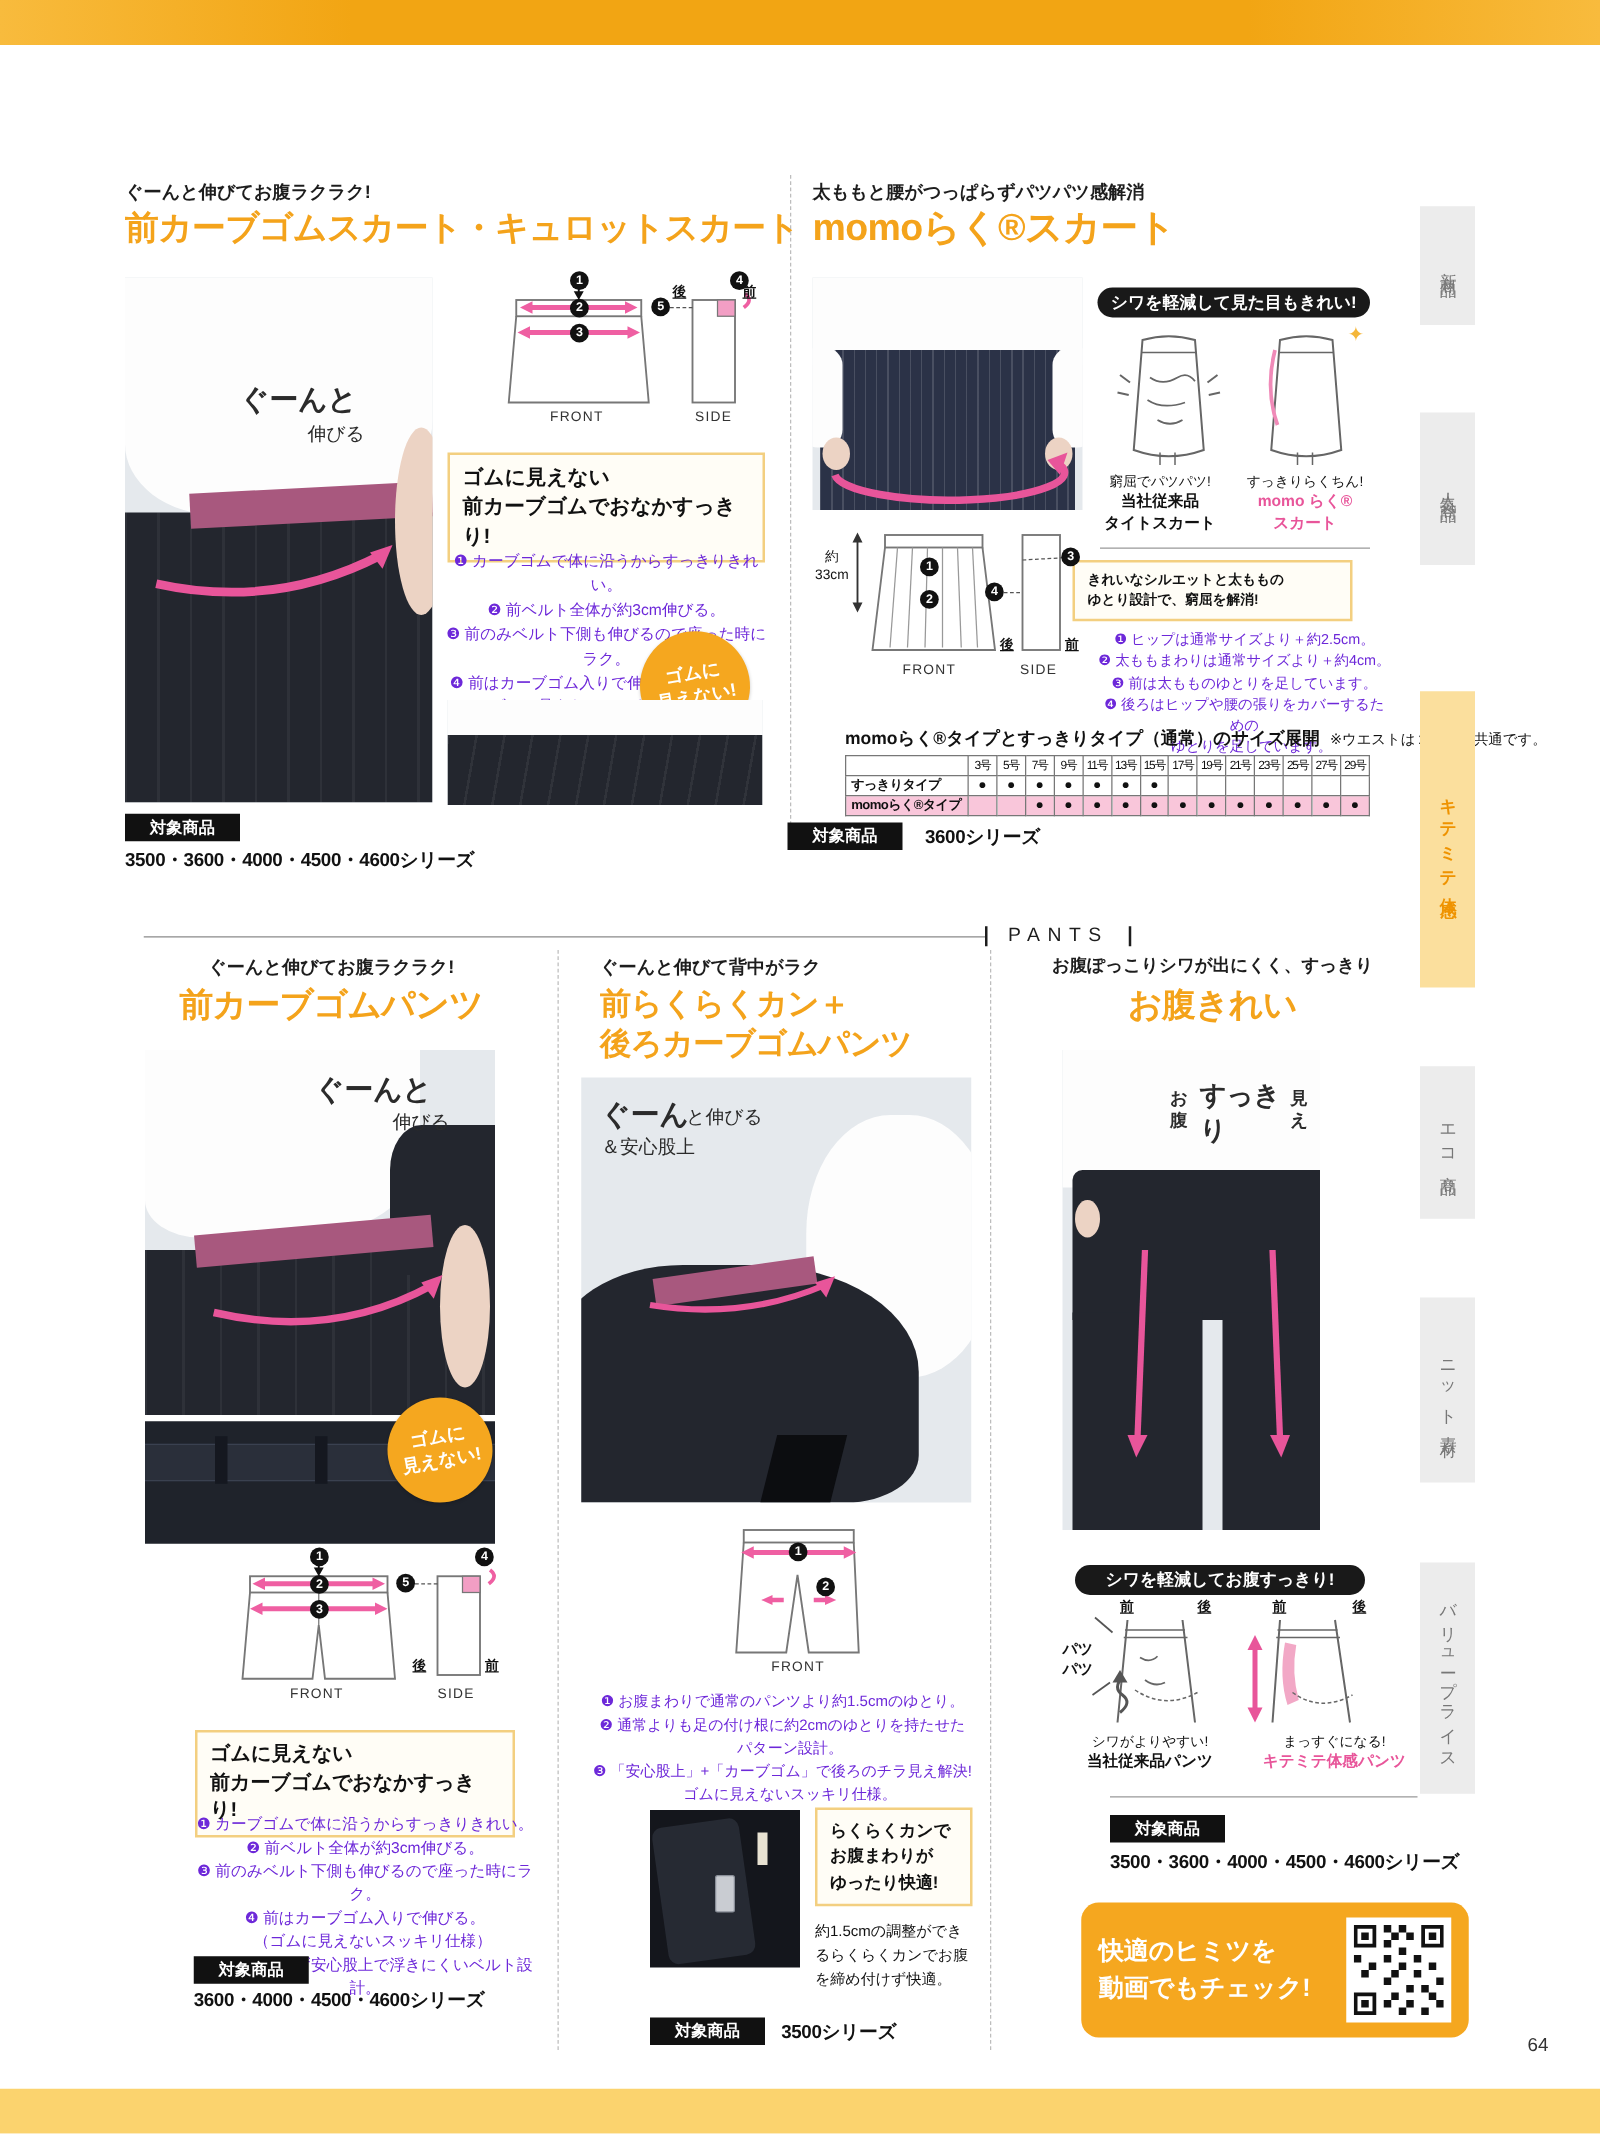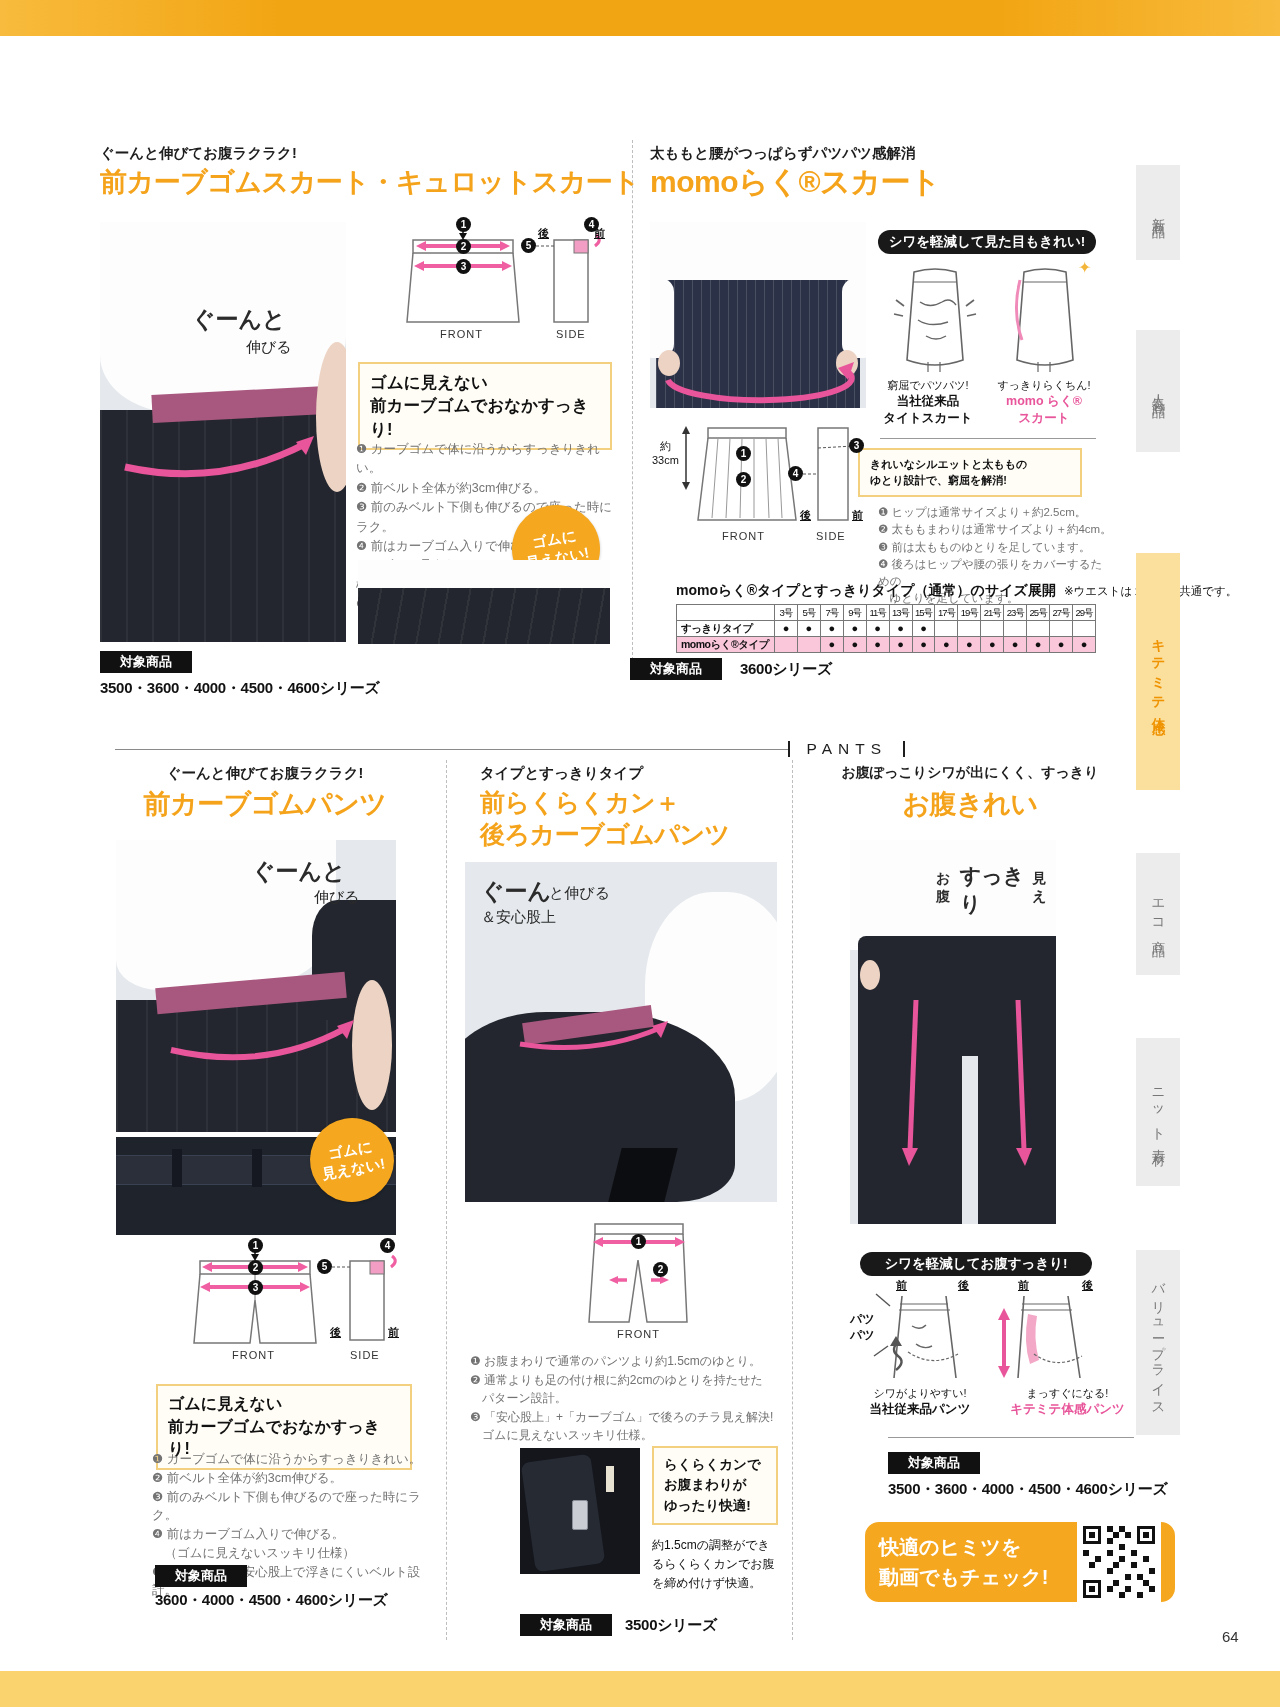--- a/index.html
+++ b/index.html
@@ -11,21 +11,21 @@
   .botband{left:0;top:1671px;width:1280px;height:36px;background:#fbd36e;}
   
   .rule{display:flex;align-items:center;color:#1d1d1d;}
   .rule .ln{flex:1;height:1px;background:#8a8a8a;}
   .rule .tick{width:2px;height:16px;background:#1d1d1d;}
   .rule .lbl{padding:0 16px;font-size:15.5px;letter-spacing:6px;font-weight:500;}
   
   .tagline{font-size:14.5px;font-weight:600;color:#1d1d1d;}
   .sec-title{font-weight:bold;color:#f4a31b;letter-spacing:-0.5px;}
   .ybox{border:2px solid #f3cf80;background:#fffdf6;font-weight:bold;color:#111;padding:7px 10px;white-space:pre-line;line-height:1.42;}
-  .feat{font-size:12.5px;line-height:1.55;color:#737373;white-space:pre-line;}
+  .feat{font-size:12.5px;line-height:1.55;color:#6d28d9;white-space:pre-line;text-align:center;}
   .pill{background:#191919;color:#fff;border-radius:14px;text-align:center;font-weight:bold;font-size:13.5px;line-height:24px;height:24px;}
   .tgt{background:#111;color:#fff;font-weight:bold;font-size:13px;text-align:center;line-height:22px;width:92px;height:22px;}
   .series{font-size:15px;color:#111;font-weight:600;letter-spacing:-0.3px;}
   .bubble{background:#f5a71f;border-radius:50%;color:#fff;font-weight:bold;text-align:center;white-space:pre-line;display:flex;align-items:center;justify-content:center;transform:rotate(-10deg);font-size:14.5px;line-height:1.3;box-shadow:0 1px 3px rgba(0,0,0,.2);}
   .hline{background:#999;height:1px;}
   .vdash{width:0;border-left:1px dashed #bdbdbd;}
   
   .photo{background:#e5e9ed;overflow:hidden;}
   .ph-big{font-size:23px;font-weight:bold;color:#2b2b2b;}
   .ph-sm{font-size:15px;font-weight:normal;color:#2b2b2b;}
@@ -374,21 +374,21 @@
     <div class="feat pre" style="line-height:1.5;">❷ 前ベルト全体が約3cm伸びる。</div>
     <div class="feat pre" style="line-height:1.5;">❸ 前のみベルト下側も伸びるので座った時にラク。</div>
     <div class="feat pre" style="line-height:1.5;">❹ 前はカーブゴム入りで伸びる。
 　（ゴムに見えないスッキリ仕様）</div>
     <div class="feat pre" style="line-height:1.5;">❺ 後ろは伸びず安心股上で浮きにくいベルト設計。</div>
   </div>
 
   <div class="abs tgt" style="left:155px;top:1565px;">対象商品</div>
   <div class="abs series" style="left:155px;top:1591px;text-align:right;">3600・4000・4500・4600シリーズ</div>
 
-  <div class="abs tagline" style="left:480px;top:764px;">タイプとすっきりタイプ</div>
+  <div class="abs tagline" style="left:480px;top:764px;">ぐーんと伸びて背中がラク</div>
   <div class="abs sec-title" style="left:480px;top:786px;font-size:25px;">前らくらくカン＋</div>
   <div class="abs sec-title" style="left:480px;top:818px;font-size:25px;">後ろカーブゴムパンツ</div>
 
   <div class="abs photo" style="left:465px;top:862px;width:312px;height:340px;">
     <div class="abs shirt" style="left:180px;top:30px;width:150px;height:210px;border-radius:45%;"></div>
     <div class="abs dark" style="left:-20px;top:150px;width:290px;height:190px;border-radius:35% 45% 20% 0;"></div>
     <div class="abs" style="left:150px;top:286px;width:56px;height:54px;background:#0c0d10;transform:skewX(-14deg);"></div>
     <div class="abs band" style="left:58px;top:152px;width:130px;height:22px;transform:rotate(-8deg);"></div>
     <svg class="abs" style="left:30px;top:150px;" width="200" height="50" viewBox="0 0 200 50">
       <path d="M25,32 Q100,44 165,16" fill="none" stroke="#e8559a" stroke-width="5"></path>
@@ -500,21 +500,21 @@
   <div class="abs" style="left:995px;top:1386px;width:145px;">
     <div class="capt">まっすぐになる!</div>
     <div class="capname pinkname">キテミテ体感パンツ</div>
   </div>
 
   <div class="abs hline" style="left:888px;top:1437px;width:246px;"></div>
 
   <div class="abs tgt" style="left:888px;top:1452px;">対象商品</div>
   <div class="abs series" style="left:888px;top:1480px;">3500・3600・4000・4500・4600シリーズ</div>
 
-  <div class="abs cta" style="left:865px;top:1522px;width:282px;height:80px;">
+  <div class="abs cta" style="left:865px;top:1522px;width:282px;height:108px;">
     <div class="cta-text">快適のヒミツを
 動画でもチェック!</div>
     <div class="qr">
       <svg width="72" height="72" viewBox="0 0 72 72">
         <rect x="0" y="0" width="72" height="72" fill="#fff"></rect>
         <g fill="#111">
           <rect x="0" y="0" width="18" height="18"></rect>
             <rect x="54" y="0" width="18" height="18"></rect>
             <rect x="0" y="54" width="18" height="18"></rect>
           <rect x="3" y="3" width="12" height="12" fill="#fff"></rect>

